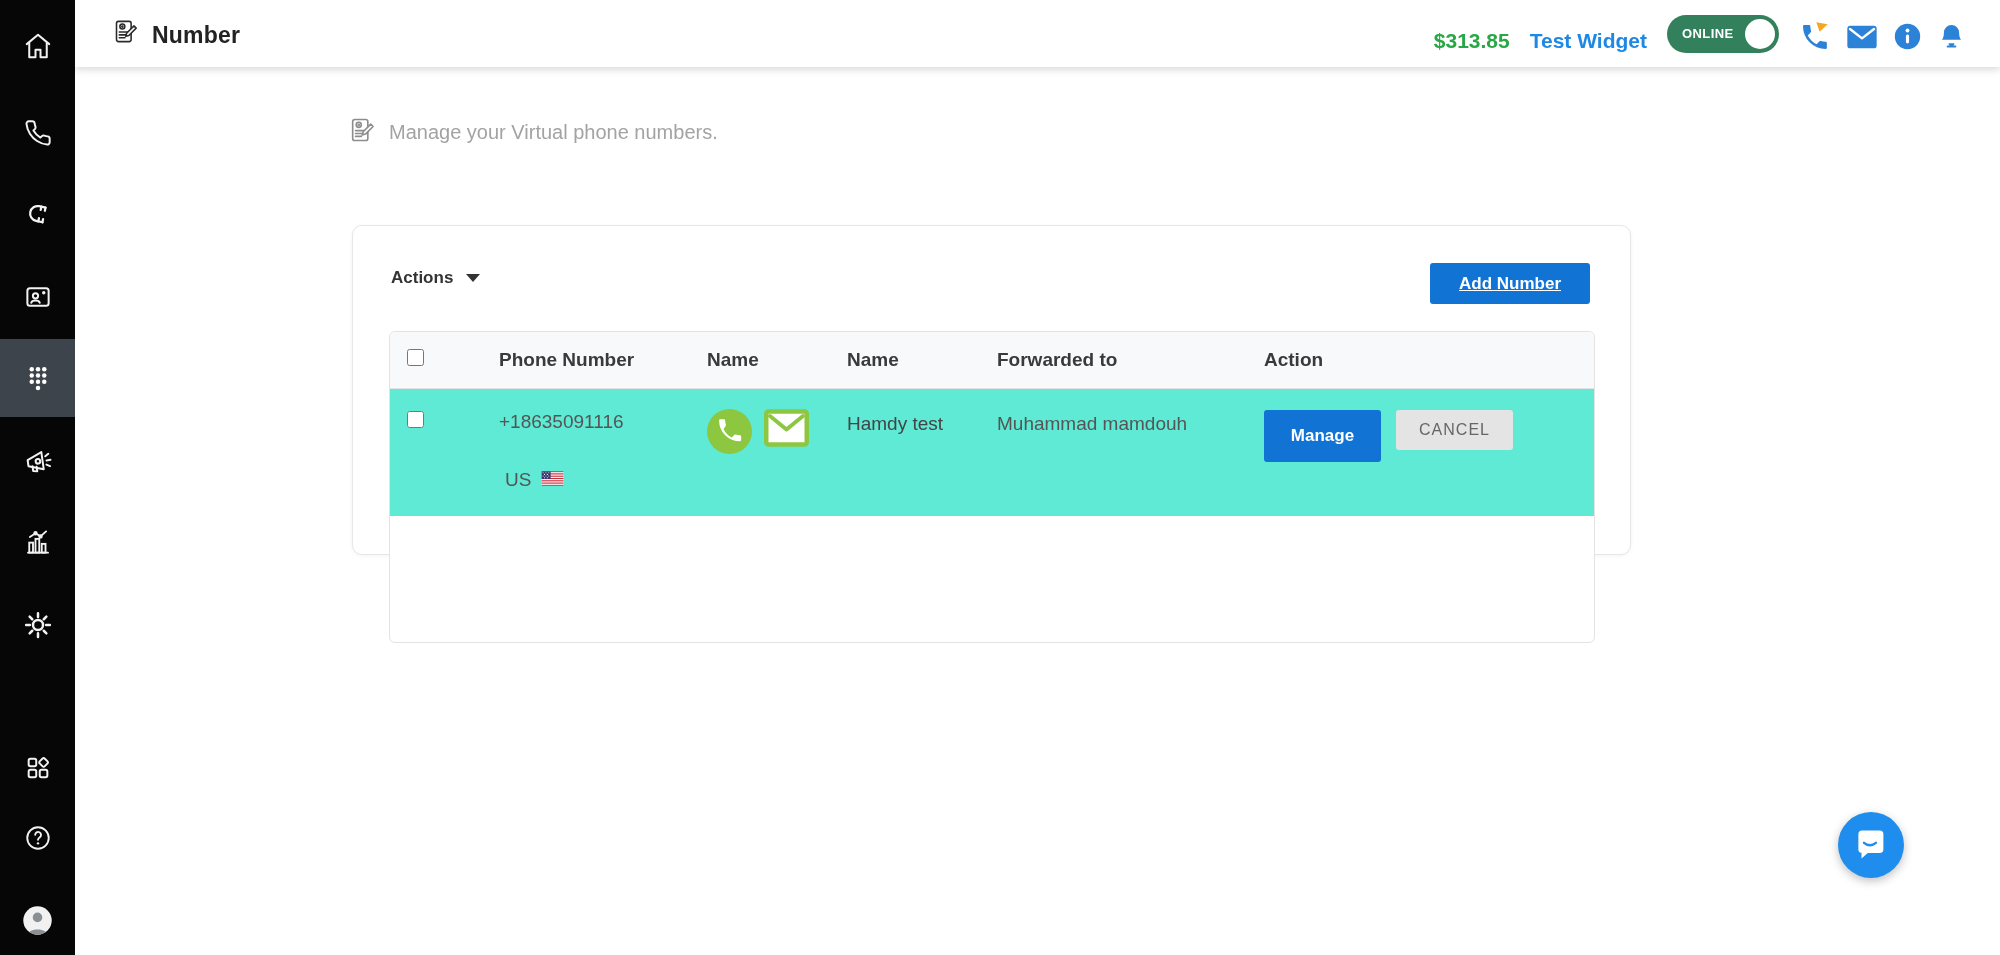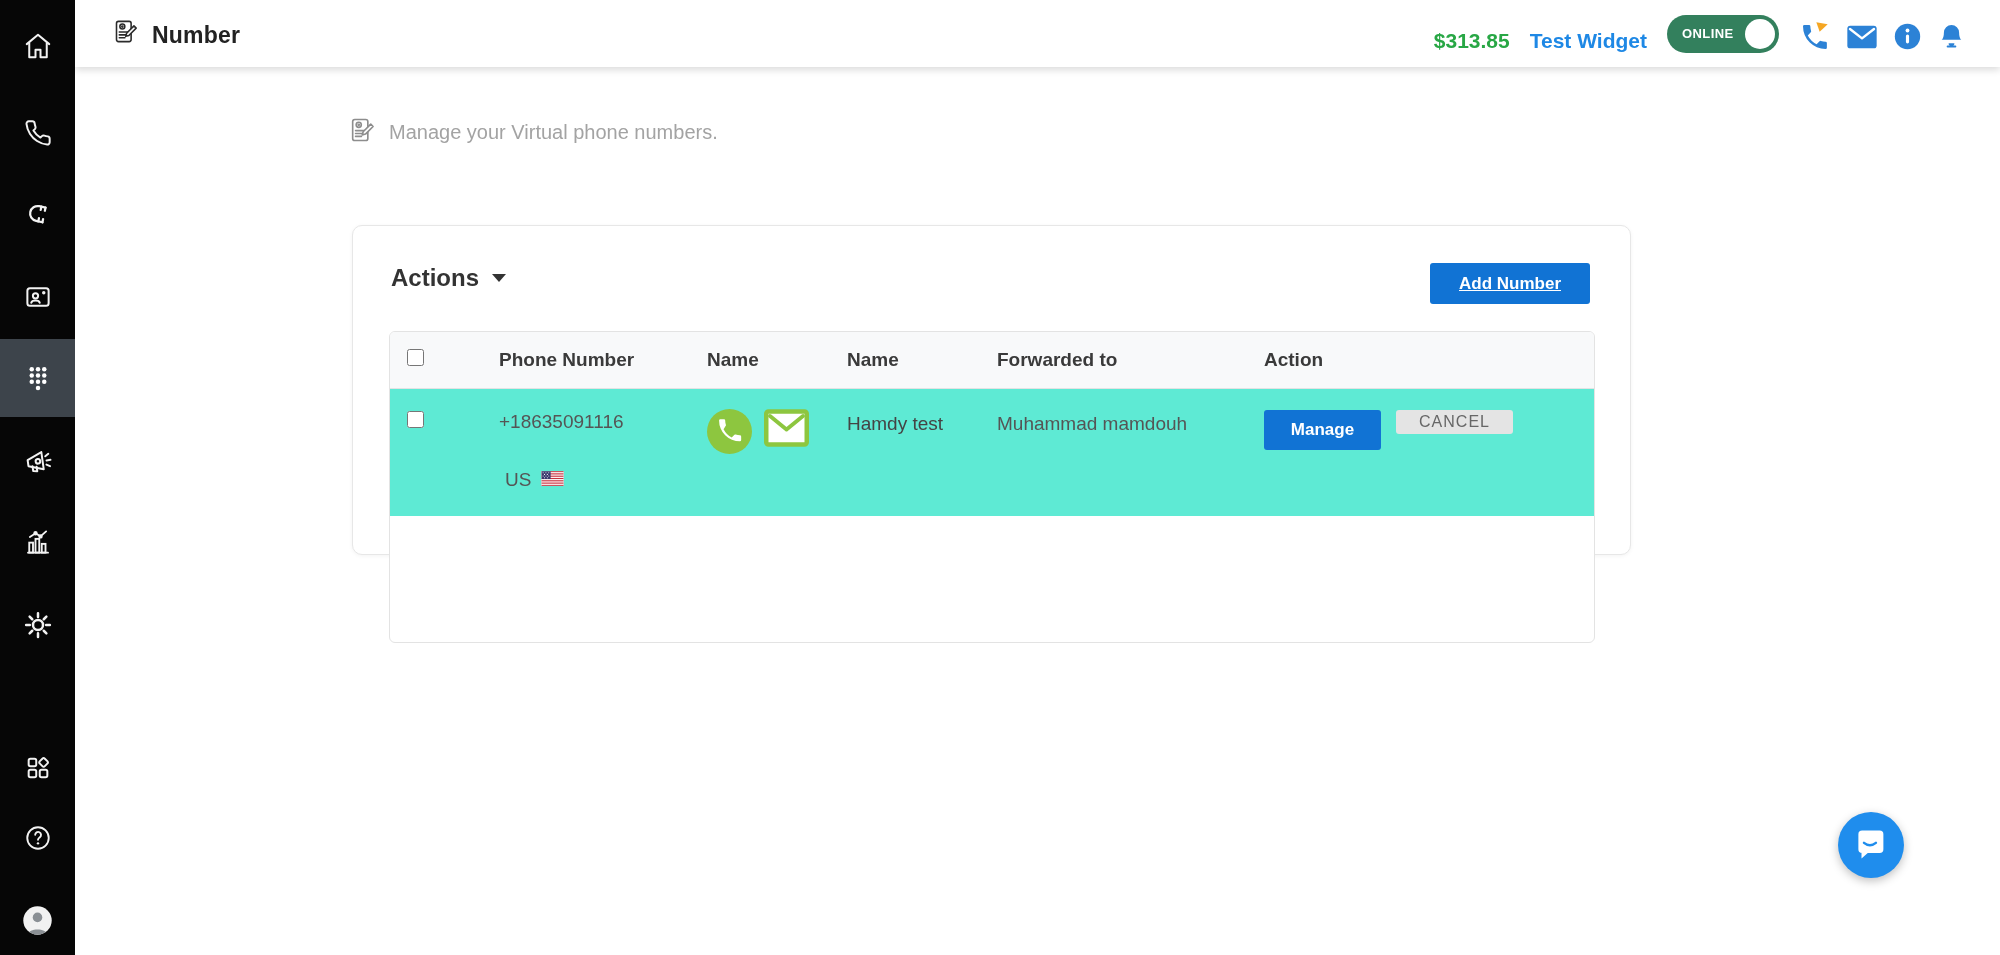--- a/index.html
+++ b/index.html
@@ -28,38 +28,38 @@
   .hicons { display:flex; align-items:center; gap:15px; }
   .hicon { cursor:pointer; display:flex; align-items:center; justify-content:center; }
 
   
   .subtitle { position:absolute; left:348px; top:116px; display:flex; align-items:center; gap:13px; }
   .subtitle-text { font-size:20px; color:#a3a3a3; }
 
   .card { position:absolute; left:352px; top:225px; width:1279px; height:330px; background:#fff;
           border:1px solid #e7e7e7; border-radius:10px; box-shadow:0 1px 4px rgba(0,0,0,.05); }
   .actions { position:absolute; left:38px; top:32px; height:40px; display:flex; align-items:center; gap:13px; cursor:pointer; }
-  .actions-label { font-size:24px; font-weight:600; color:#333; }
+  .actions-label { font-size:17px; font-weight:600; color:#333; }
   .caret-down { width:0; height:0; border-left:7px solid transparent; border-right:7px solid transparent; border-top:8px solid #333; }
   .add-number-btn { position:absolute; right:40px; top:37px; width:160px; height:41px; background:#1173d4; color:#fff;
                     border:none; border-radius:3px; font-size:17px; font-weight:bold; font-family:inherit; cursor:pointer;text-decoration:underline; }
 
   .ntable { position:absolute; left:36px; top:105px; width:1206px; height:312px; border:1px solid #e3e3e3; border-radius:6px; overflow:hidden; background:#fff; }
   .trow { display:grid; grid-template-columns:92px 208px 140px 150px 267px 1fr; }
   .thead { height:57px; background:#f8f9fa; border-bottom:1px solid #e3e3e3; align-items:center; }
   .th { font-size:19px; font-weight:bold; color:#3a3a3a; padding-left:17px; }
   .tbody { height:127px; background:#5eead4; align-items:start; }
   .td { padding-left:17px; padding-top:24px; font-size:19px; color:#555; }
   .cb { width:17px; height:17px; margin:0; cursor:pointer; accent-color:#333; }
   .td-check { padding-top:22px; }
   .phone-line2 { margin-top:36px; display:flex; align-items:center; gap:10px; color:#555; padding-left:6px; }
   .type-icons { display:flex; align-items:flex-start; gap:12px; padding-top:20px; }
-  .manage-btn { width:117px; height:40px; background:#1173d4; color:#fff; border:none; border-radius:3px;
+  .manage-btn { width:117px; height:52px; background:#1173d4; color:#fff; border:none; border-radius:3px;
                 font-size:17px; font-weight:bold; font-family:inherit; cursor:pointer; }
-  .cancel-btn { width:117px; height:24px; background:#e4e4e4; color:#666; border:none; border-radius:3px;
+  .cancel-btn { width:117px; height:40px; background:#e4e4e4; color:#666; border:none; border-radius:3px;
                 font-size:16px; letter-spacing:1px; font-family:inherit; cursor:pointer; margin-left:15px; }
   .td-action { padding-top:21px; display:flex; }
 
   .chat-launcher { position:absolute; left:1838px; top:812px; width:66px; height:66px; border-radius:50%;
                    background:#1f8ded; display:flex; align-items:center; justify-content:center;
                    box-shadow:0 3px 10px rgba(0,0,0,.25); cursor:pointer; z-index:50; }
 </style>
 </head>
 <body>
 

